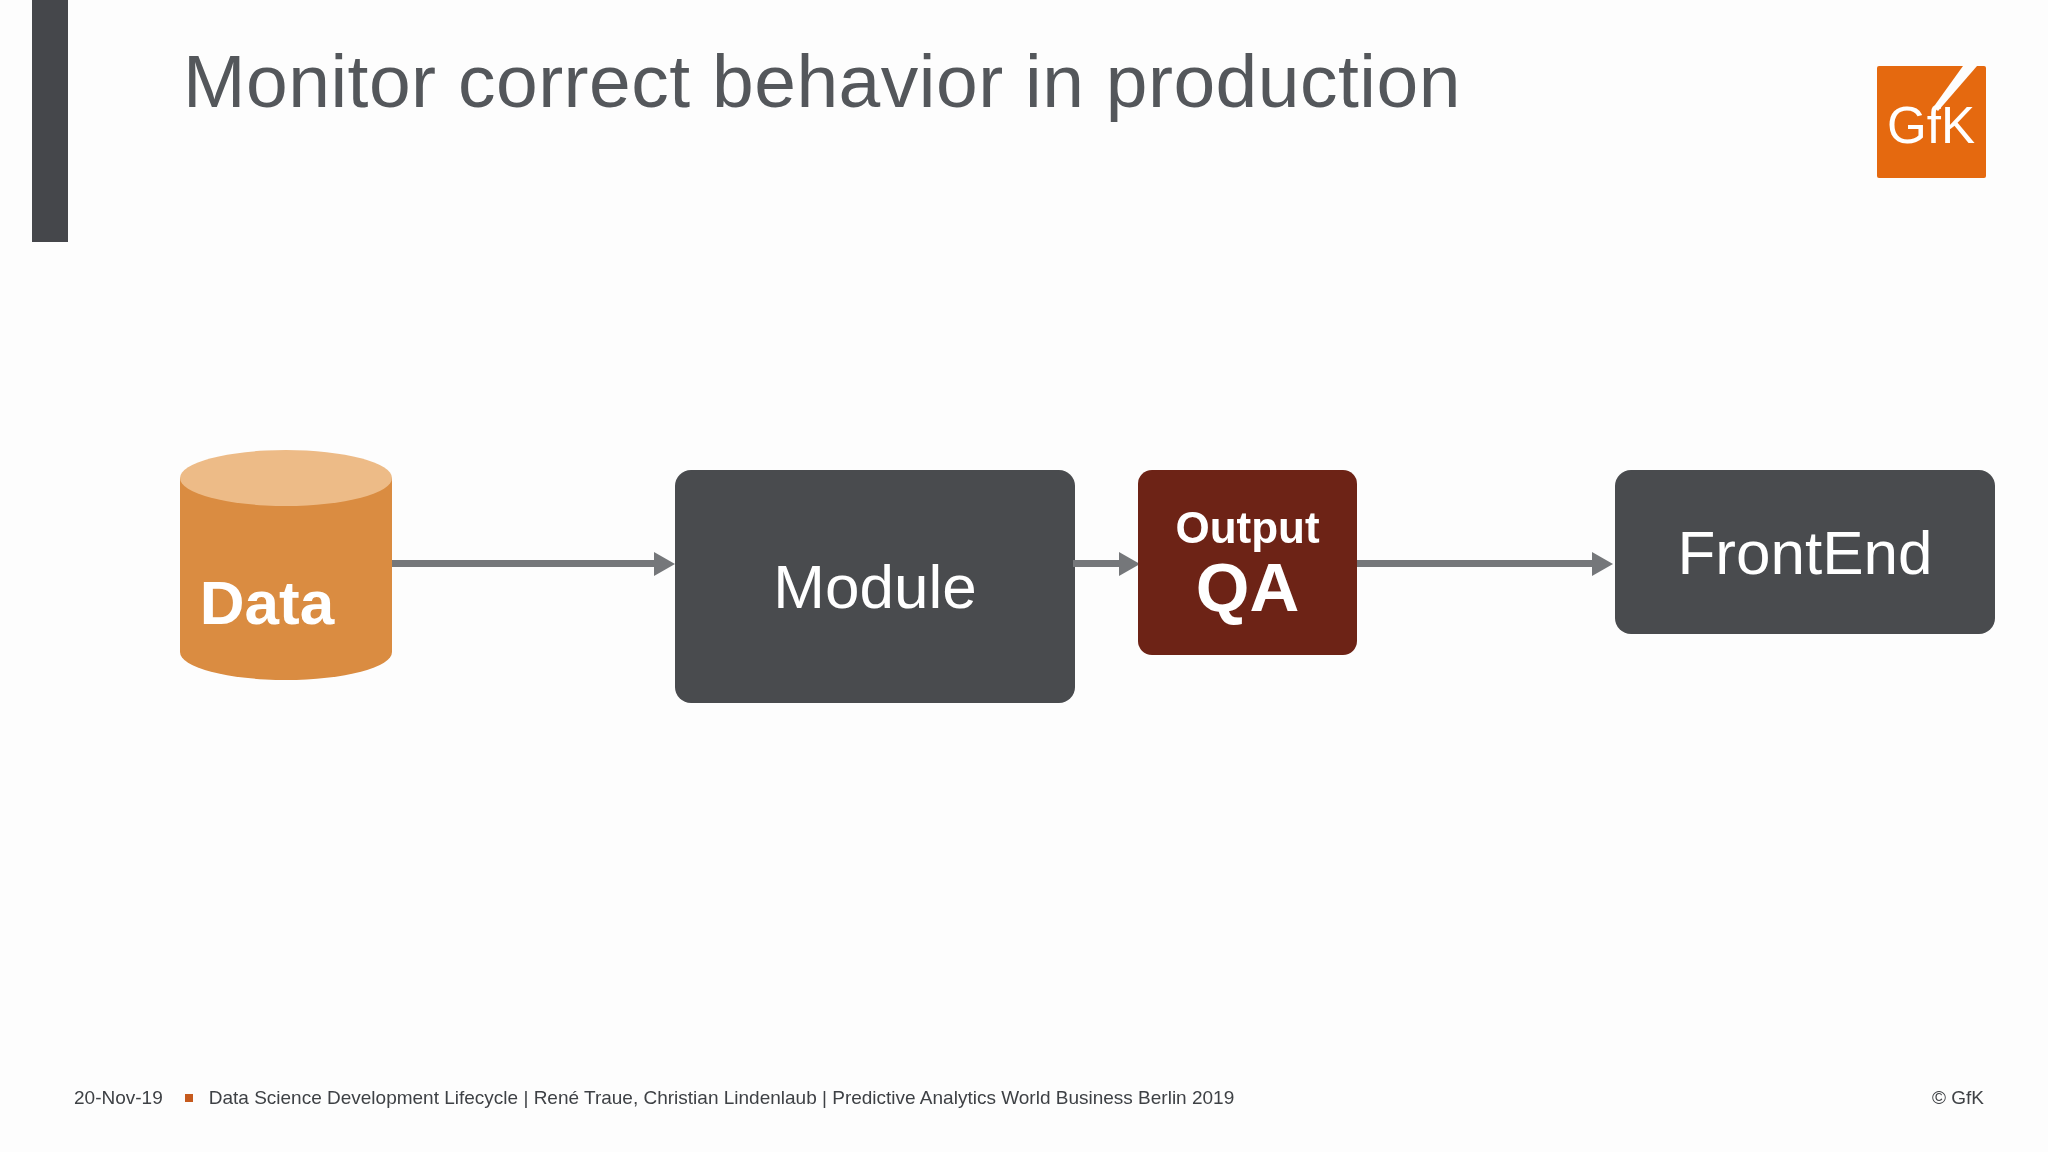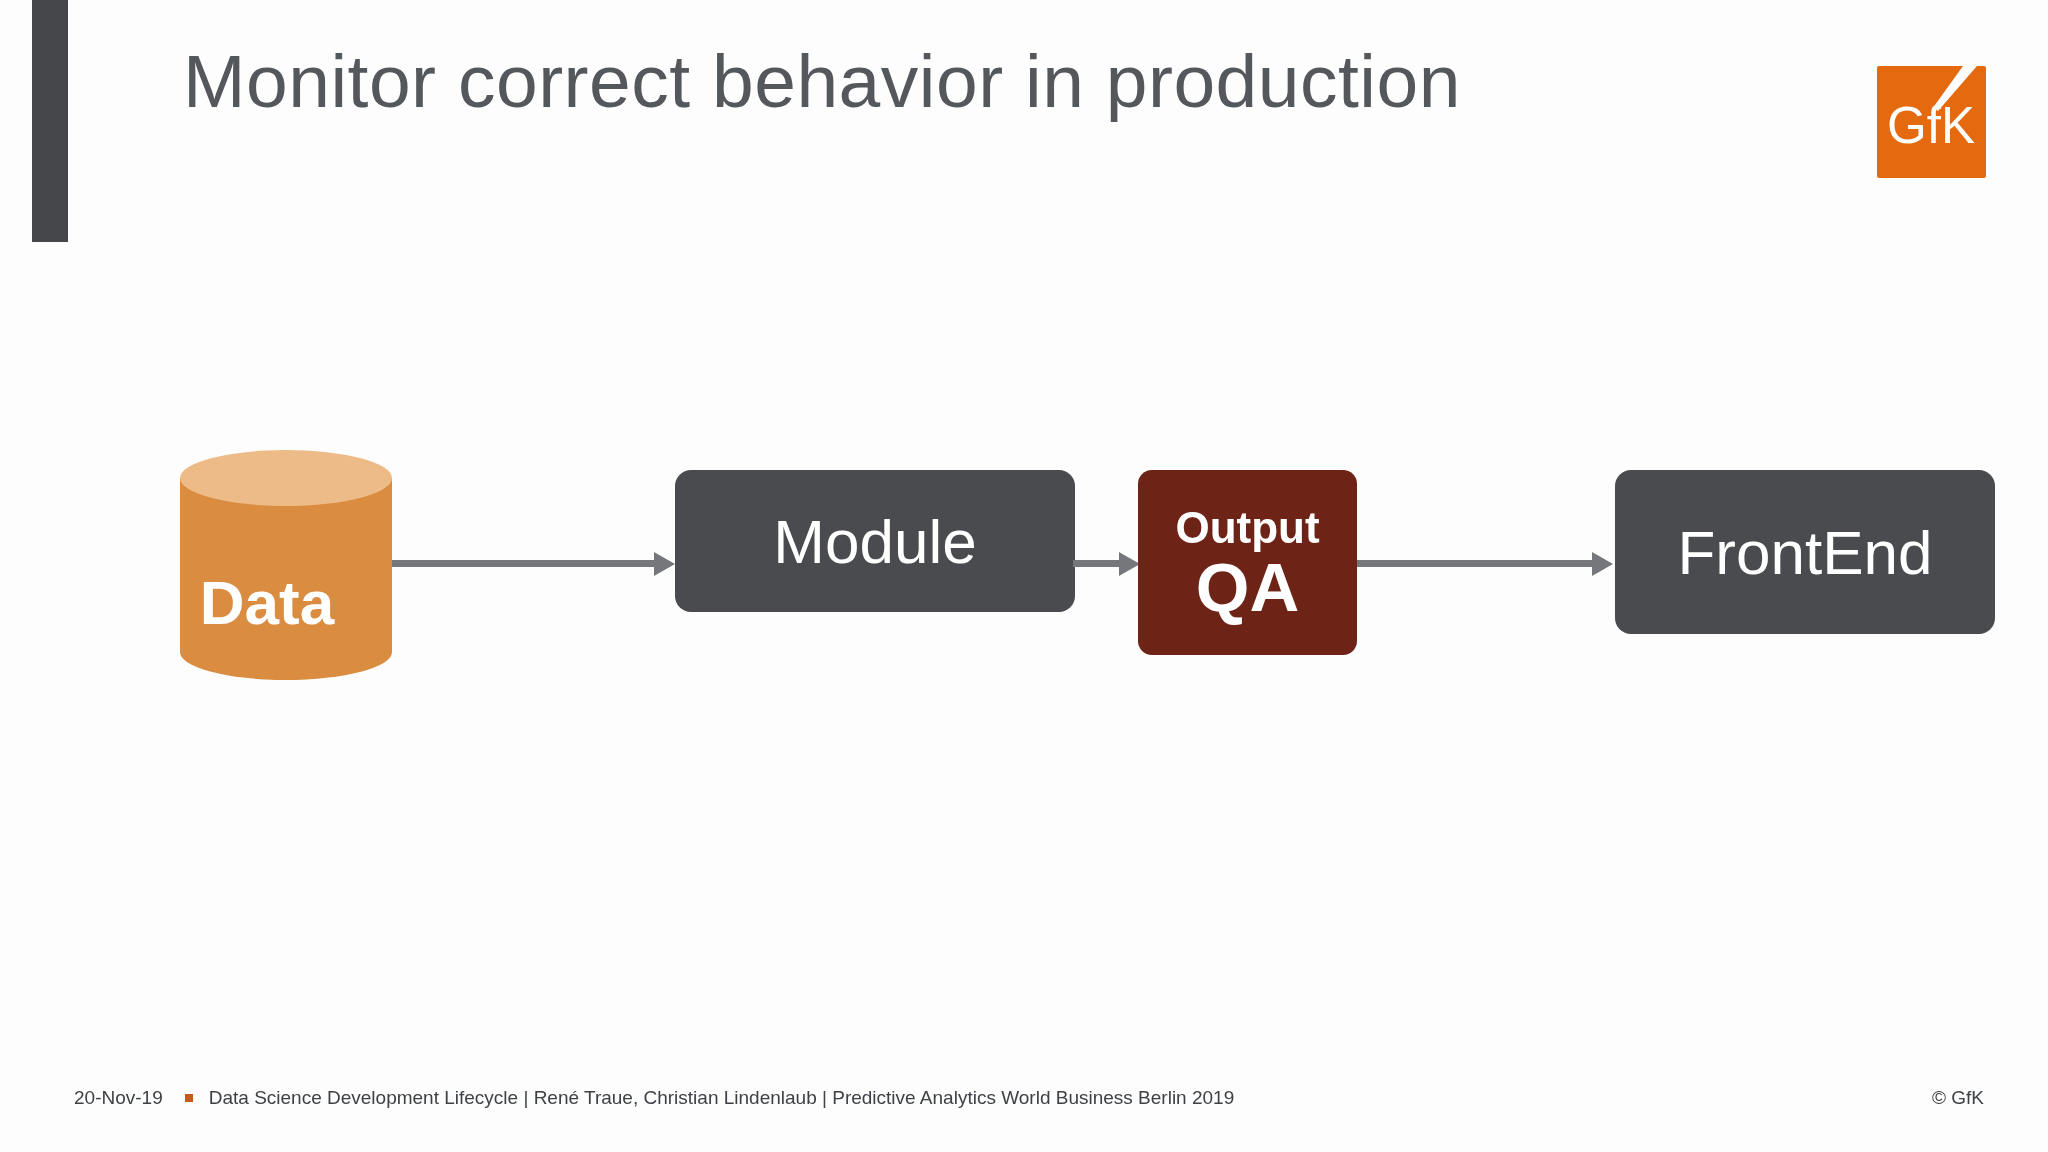--- a/index.html
+++ b/index.html
@@ -38,21 +38,21 @@
 
   
   .node {
     position: absolute;
     border-radius: 16px;
     display: flex;
     align-items: center;
     justify-content: center;
     color: #ffffff;
   }
-  .node-module   { left: 675px;  top: 470px; width: 400px; height: 142px; background: #494B4E; font-size: 62px; }
+  .node-module   { left: 675px;  top: 470px; width: 400px; height: 233px; background: #494B4E; font-size: 62px; }
   .node-frontend { left: 1615px; top: 470px; width: 380px; height: 164px; background: #494B4E; font-size: 62px; }
   .node-output-qa {
     left: 1138px; top: 470px; width: 219px; height: 185px;
     background: #6D2316; border-radius: 14px;
     flex-direction: column; font-weight: bold; line-height: 1;
   }
   .node-output-qa .qa-line1 { font-size: 44px; line-height: 1.15; }
   .node-output-qa .qa-line2 { font-size: 69px; line-height: 1.0; }
 
   

